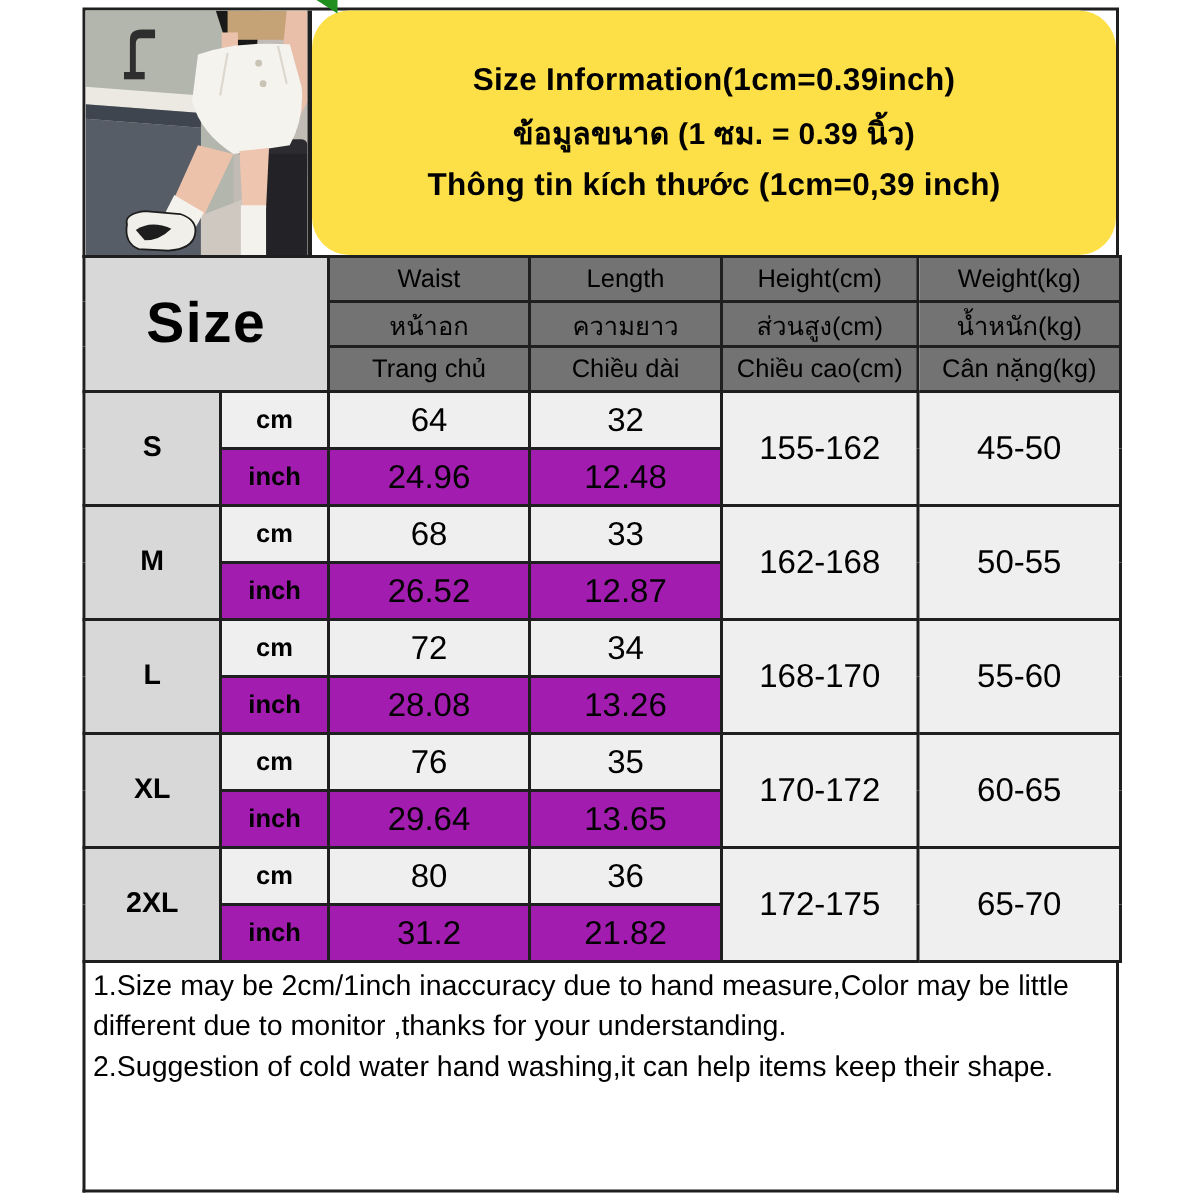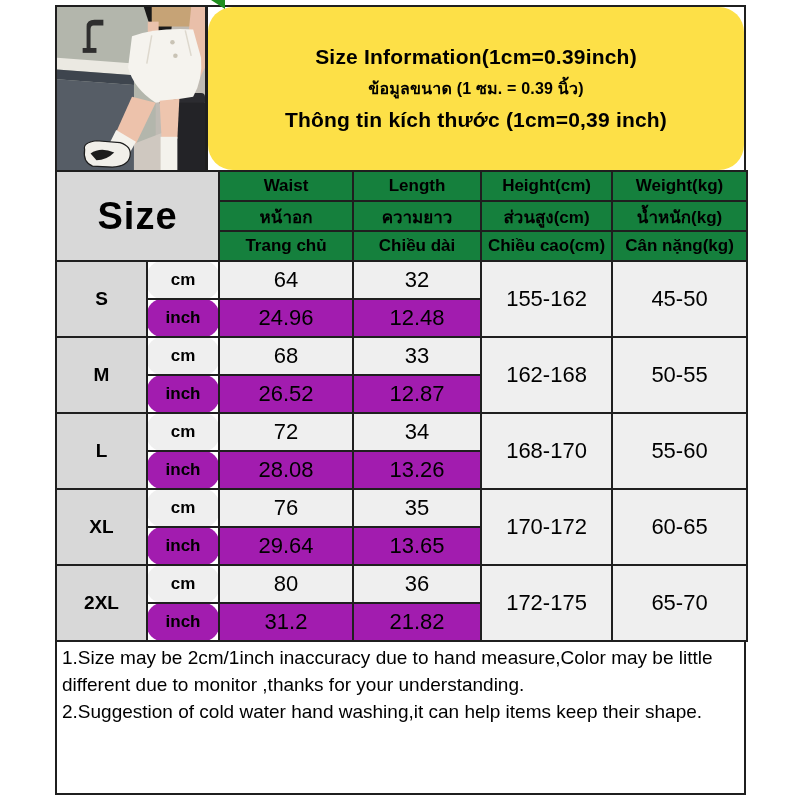--- a/index.html
+++ b/index.html
@@ -7,39 +7,39 @@
   body { font-family: "Liberation Sans", sans-serif; color: #000; position: relative; }
 
   .content { position: absolute; left: 55px; top: 5px; width: 691px; }
 
   
   .top { display: flex; height: 167px; border: 2px solid #1f1f1f; }
   .photo { flex: 0 0 151px; border-right: 3px solid #1f1f1f; position: relative; overflow: hidden; background: #b3b6ac; }
   .photo svg { display: block; width: 100%; height: 100%; }
   .titles { flex: 1; background: #fde047; display: flex; flex-direction: column; align-items: center; justify-content: center; gap: 7px; border-radius: 25px; }
   .title-line { font-weight: bold; font-size: 21px; letter-spacing: 0.2px; }
-  .title-line.th { font-size: 16px; }
+  .title-line.th { font-size: 20px; }
 
   
   .green-flag { position: absolute; top: -5px; left: 156px; width: 0; height: 0;
                 border-top: 9px solid #1e8e1e; border-left: 14px solid transparent; }
 
   
   table { border-collapse: collapse; table-layout: fixed; width: 691px; margin-top: -2px; }
   col.c-size { width: 91px; }  col.c-unit { width: 72px; }
   col.c-waist { width: 134px; } col.c-length { width: 128px; }
   col.c-height { width: 131px; } col.c-weight { width: 135px; }
   th, td { border: 2px solid #1f1f1f; text-align: center; vertical-align: middle;
            font-size: 22px; font-weight: normal; overflow: hidden; white-space: nowrap; }
   tr.hrow { height: 30px; }
   tr.drow { height: 38px; }
-  .hdr  { background: #15803d; font-weight: bold; font-size: 17px; }
+  .hdr  { background: #737373; font-weight: normal; font-size: 17px; }
   .corner { background: #d8d8d8; font-weight: bold; font-size: 38px; letter-spacing: 1px; }
   .size-label { background: #d8d8d8; font-weight: bold; font-size: 19px; }
-  .unit { font-weight: bold; font-size: 17px; border-radius: 15px; }
+  .unit { font-weight: bold; font-size: 17px; }
   .shade { background: #efefef; }
   .white { background: #a21caf; }
 
   
   .attention { border: 2px solid #1f1f1f; border-top: none; margin-top: 0; height: 153px;
                background: #fff; padding: 2px 5px; font-size: 19px; line-height: 27px; }
 </style>
 </head>
 <body>
 

